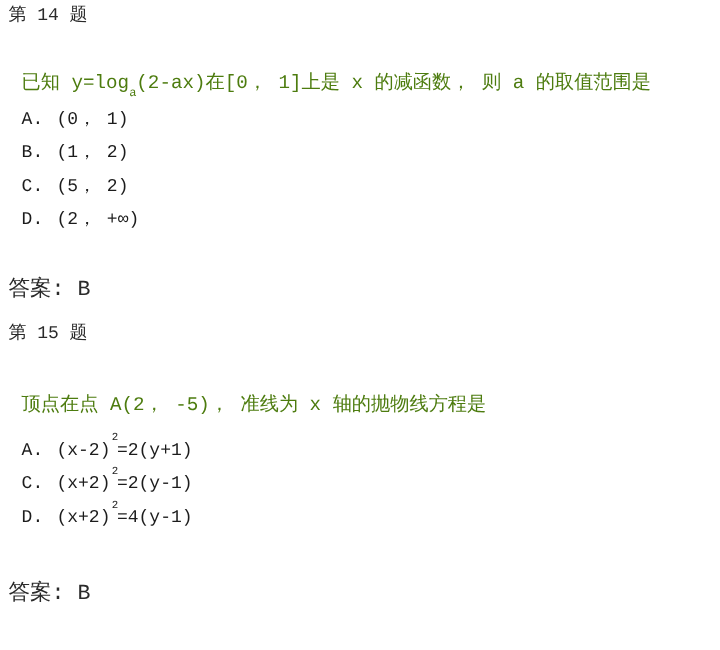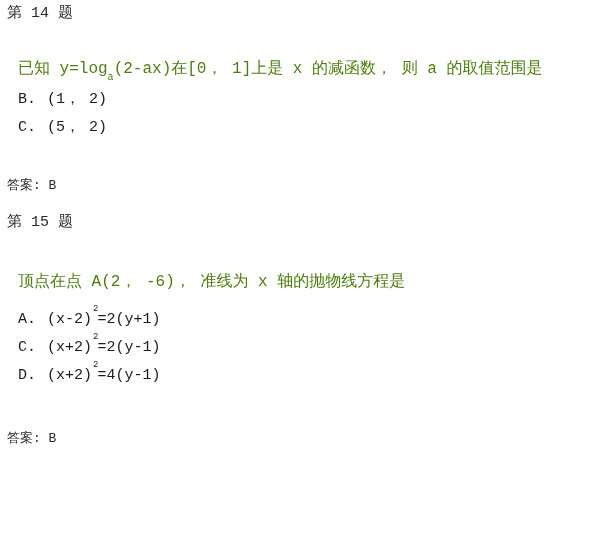--- a/index.html
+++ b/index.html
@@ -41,21 +41,21 @@
     white-space: nowrap;
   }
   .option .opt-label {
     display: inline-block;
     min-width: 18px;
   }
   .option .opt-text {
     margin-left: 11px;
   }
   .answer {
-    font-size: 13px;
+    font-size: 18px;
     line-height: 20px;
     margin-left: 7px;
     color: #2a2a2a;
   }
   sub.log-base {
     font-size: 10px;
     line-height: 0;
     position: relative;
     top: 3px;
   }
@@ -83,34 +83,40 @@
 
   <section>
     <div class="q-header" id="q14-header">第 14 题</div>
 
     <div class="q-stem" id="q14-stem">
       <span>已知 y=log</span><sub class="log-base">a</sub><span>(2-ax)在[0， 1]上是 x 的减函数， 则 a 的取值范围是</span>
     </div>
 
     <div class="options" id="q14-options">
       <div class="option">
+        <span class="opt-label">A.</span><span class="opt-text">(0， 1)</span>
+      </div>
+      <div class="option">
         <span class="opt-label">B.</span><span class="opt-text">(1， 2)</span>
       </div>
       <div class="option">
         <span class="opt-label">C.</span><span class="opt-text">(5， 2)</span>
+      </div>
+      <div class="option">
+        <span class="opt-label">D.</span><span class="opt-text">(2， +∞)</span>
       </div>
     </div>
 
     <div class="answer" id="q14-answer">答案: B</div>
   </section>
 
   <section>
     <div class="q-header" id="q15-header">第 15 题</div>
 
-    <div class="q-stem" id="q15-stem">顶点在点 A(2， -6)， 准线为 x 轴的抛物线方程是</div>
+    <div class="q-stem" id="q15-stem">顶点在点 A(2， -5)， 准线为 x 轴的抛物线方程是</div>
 
     <div class="options" id="q15-options">
       <div class="option">
         <span class="opt-label">A.</span><span class="opt-text">(x-2)</span><sup class="square">2</sup><span>=2(y+1)</span>
       </div>
       <div class="option">
         <span class="opt-label">C.</span><span class="opt-text">(x+2)</span><sup class="square">2</sup><span>=2(y-1)</span>
       </div>
       <div class="option">
         <span class="opt-label">D.</span><span class="opt-text">(x+2)</span><sup class="square">2</sup><span>=4(y-1)</span>

